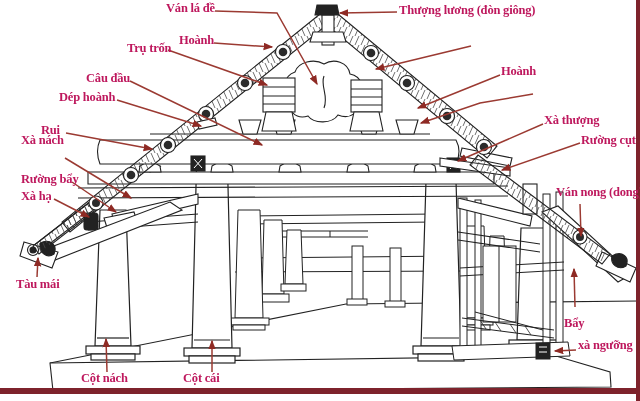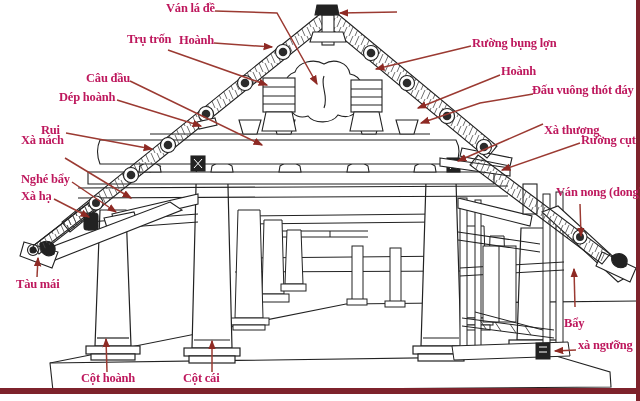--- a/index.html
+++ b/index.html
@@ -225,33 +225,32 @@
     <path d="M212,372 L212,341" marker-end="url(#arr)"></path>
   </g>
 
   <g>
     <rect x="636" y="0" width="4" height="401" fill="#7e232c"></rect>
     <rect x="0" y="388" width="640" height="6" fill="#7e232c"></rect>
   </g>
 </svg>
 
 <div class="lbl" style="left:166px;top:2px">Ván lá đề</div>
-<div class="lbl" style="left:127px;top:33px">Trụ trốn</div>
+<div class="lbl" style="left:399px;top:4px">Thượng lương (đòn giông)</div>
+<div class="lbl" style="left:127px;top:42px">Trụ trốn</div>
 <div class="lbl" style="left:179px;top:34px">Hoành</div>
-<div class="lbl" style="left:472px;top:37px">Rường bụng lợn</div>
 <div class="lbl" style="left:86px;top:72px">Câu đầu</div>
 <div class="lbl" style="left:59px;top:91px">Dép hoành</div>
 <div class="lbl" style="left:41px;top:124px">Rui</div>
 <div class="lbl" style="left:501px;top:65px">Hoành</div>
-<div class="lbl" style="left:532px;top:84px">Đấu vuông thót đáy</div>
-<div class="lbl" style="left:544px;top:124px">Xà thượng</div>
+<div class="lbl" style="left:544px;top:114px">Xà thượng</div>
 <div class="lbl" style="left:581px;top:134px">Rường cụt</div>
 <div class="lbl" style="left:21px;top:134px">Xà nách</div>
-<div class="lbl" style="left:21px;top:173px">Nghé bẩy</div>
+<div class="lbl" style="left:21px;top:173px">Rường bẩy</div>
 <div class="lbl" style="left:21px;top:190px">Xà hạ</div>
 <div class="lbl" style="left:16px;top:278px">Tàu mái</div>
 <div class="lbl" style="left:556px;top:186px">Ván nong (dong)</div>
 <div class="lbl" style="left:564px;top:317px">Bẩy</div>
 <div class="lbl" style="left:578px;top:339px">xà ngưỡng</div>
-<div class="lbl" style="left:81px;top:372px">Cột hoành</div>
+<div class="lbl" style="left:81px;top:372px">Cột nách</div>
 <div class="lbl" style="left:183px;top:372px">Cột cái</div>
 
 </div>
 
 </body></html>

